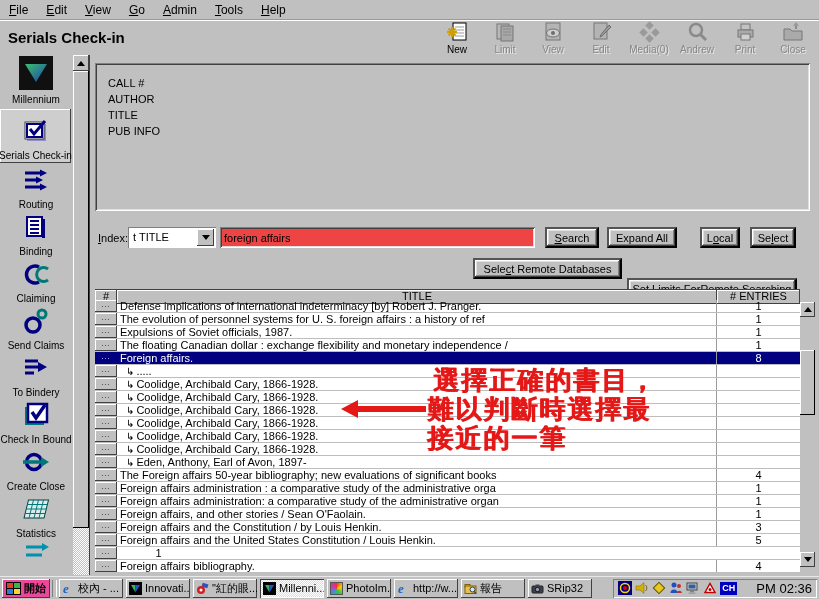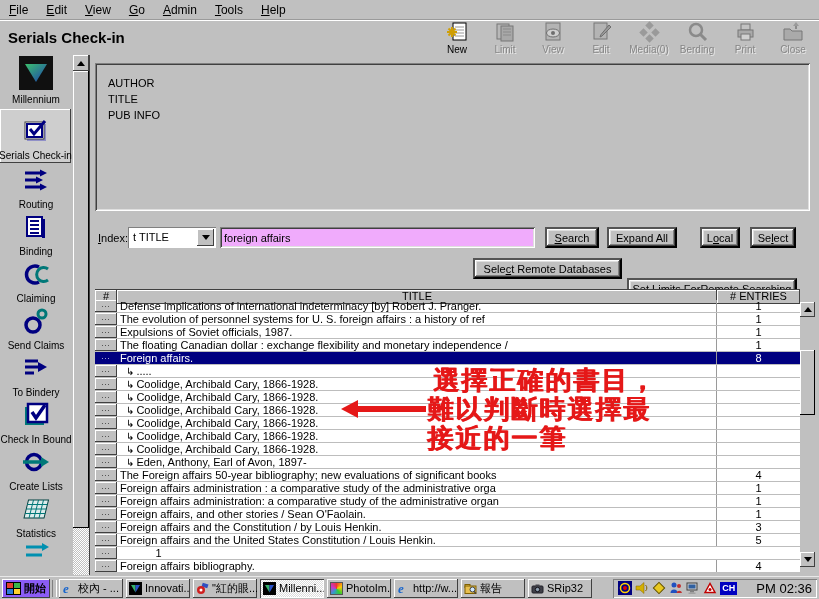--- a/index.html
+++ b/index.html
@@ -47,21 +47,21 @@
   
   .main{position:absolute;left:90px;top:55px;width:729px;height:520px;}
   .record-panel{position:absolute;left:5px;top:8px;width:715px;height:148px;background:#c0c0c0;padding:12px 0 0 13px;}
   .rec-label{font-size:11px;line-height:16px;}
 
   .search-row{position:absolute;left:0;top:172px;width:729px;height:22px;}
   .index-label{position:absolute;left:8px;top:5px;font-size:11px;}
   .combo{position:absolute;left:38px;top:0;width:88px;height:21px;background:#fff;}
   .combo-text{position:absolute;left:5px;top:4px;font-size:11px;}
   .combo-btn{position:absolute;right:2px;top:2px;width:17px;height:17px;background:#c0c0c0;display:flex;align-items:center;justify-content:center;}
-  .query{position:absolute;left:130px;top:0;width:315px;height:21px;background:#f0abfc;border:none;outline:none;
+  .query{position:absolute;left:130px;top:0;width:315px;height:21px;background:#ef4444;border:none;outline:none;
          font-family:"Liberation Sans",sans-serif;font-size:11px;padding:0 4px;}
   .btn{position:absolute;top:0;height:21px;background:#c0c0c0;font-size:11px;display:flex;align-items:center;justify-content:center;white-space:nowrap;}
   .btn-search{left:455px;width:54px;} .btn-expand-all{left:517px;width:70px;}
   .btn-local{left:610px;width:40px;} .btn-select{left:660px;width:46px;}
   .remote-row{position:absolute;left:0;top:203px;width:729px;height:22px;}
   .btn-select-remote-databases{left:383px;width:149px;}
   .btn-set-limits-remote{left:537px;width:170px;margin-top:20px;}
 
   
   .results{position:absolute;left:5px;top:234px;width:705px;height:283px;background:#fff;overflow:hidden;border-top:1px solid #404040;}
@@ -89,21 +89,21 @@
   .ann-line{position:absolute;font-size:26px;line-height:28px;font-weight:bold;letter-spacing:2px;white-space:nowrap;
             text-shadow:1px 0 0 currentColor;}
   .ann1{left:433px;top:366px;} .ann2{left:427px;top:395px;} .ann3{left:427px;top:424px;}
   .arrow-head{position:absolute;left:341px;top:400px;width:0;height:0;
               border-top:9px solid transparent;border-bottom:9px solid transparent;border-right:17px solid currentColor;}
   .arrow-bar{position:absolute;left:356px;top:406px;width:70px;height:6px;background:currentColor;}
 
   
   .taskbar{position:absolute;left:0;top:576px;width:819px;height:23px;background:#c0c0c0;border-top:1px solid #e8e8e8;
            display:flex;align-items:center;padding:0 2px;}
-  .start-btn{height:19px;display:flex;align-items:center;gap:3px;padding:0 4px;background:#8b5cf6;font-size:11px;font-weight:bold;}
+  .start-btn{height:19px;display:flex;align-items:center;gap:3px;padding:0 4px;background:#ec4899;font-size:11px;font-weight:bold;}
   .task-divider{width:5px;height:17px;margin:0 2px;border-left:1px solid #808080;border-right:1px solid #fff;}
   .tasks{display:flex;gap:3px;}
   .task{width:64px;height:19px;display:flex;align-items:center;gap:3px;padding:0 3px;background:#c0c0c0;
         font-size:11px;white-space:nowrap;overflow:hidden;}
   .task.active{background:repeating-conic-gradient(#fff 0% 25%, #dcdcdc 0% 50%);background-size:2px 2px;
         box-shadow:inset 1px 1px 0 #404040, inset -1px -1px 0 #fff;}
   .task .ticon{flex:0 0 auto;display:flex;}
   .tray{margin-left:auto;height:19px;display:flex;align-items:center;gap:3px;padding:0 5px;}
   .tray-ico{display:flex;}
   .ch-badge{background:#0000c0;color:#fff;font-size:9px;font-weight:bold;padding:1px 2px;line-height:11px;}
@@ -197,21 +197,21 @@
           </span>
           <span class="tlabel">Media(0)</span>
         </div>
         <div class="tool disabled">
           <span class="icon ">
             <svg width="24" height="24">
               <circle cx="11" cy="10" r="6" fill="none" stroke="#8a8a8a" stroke-width="2.5"></circle>
               <line x1="15.5" y1="14.5" x2="21" y2="20" stroke="#8a8a8a" stroke-width="3"></line>
             </svg>
           </span>
-          <span class="tlabel">Berding</span>
+          <span class="tlabel">Andrew</span>
         </div>
         <div class="tool disabled">
           <span class="icon ">
             <svg width="24" height="24">
               <rect x="8" y="4" width="9" height="6" fill="#c2c2c2" stroke="#777"></rect>
               <rect x="5" y="10" width="15" height="7" fill="#aaa" stroke="#777"></rect>
               <rect x="8" y="14" width="9" height="6" fill="#d0d0d0" stroke="#777"></rect>
             </svg>
           </span>
           <span class="tlabel">Print</span>
@@ -313,21 +313,21 @@
               <polyline points="11,12 15,18 24,5" stroke="#000080" stroke-width="3.5" fill="none"></polyline>
             </svg></span>
           <span class="slabel">Check In Bound</span>
         </div>
         <div class="side-item">
           <span class="icon "><svg width="30" height="30">
               <circle cx="13" cy="15" r="7.5" fill="none" stroke="#000080" stroke-width="3.5"></circle>
               <line x1="2" y1="15" x2="20" y2="15" stroke="#007878" stroke-width="3.5"></line>
               <polygon points="20,10 28,15 20,20" fill="#007878"></polygon>
             </svg></span>
-          <span class="slabel">Create Lists</span>
+          <span class="slabel">Create Close</span>
         </div>
         <div class="side-item">
           <span class="icon "><svg width="30" height="30">
               <g transform="skewX(-14) translate(7 0)">
                 <rect x="2" y="6" width="20" height="18" fill="#dcecec" stroke="#004040"></rect>
                 <g stroke="#007878">
                   <line x1="2" y1="10.5" x2="22" y2="10.5"></line>
                   <line x1="2" y1="15" x2="22" y2="15"></line>
                   <line x1="2" y1="19.5" x2="22" y2="19.5"></line>
                   <line x1="7" y1="6" x2="7" y2="24"></line>
@@ -352,20 +352,21 @@
       <div class="sb-btn r2">
           <span class="tri-up"></span>
         </div>
       <div class="side-thumb"></div>
       <div class="side-track checker"></div>
     </div>
   </div>
 
   <div class="main">
     <div class="record-panel s1">
+        <div class="rec-label">CALL #</div>
         <div class="rec-label">AUTHOR</div>
         <div class="rec-label">TITLE</div>
         <div class="rec-label">PUB INFO</div>
       </div>
 
     <div class="search-row">
       <span class="index-label"><u>I</u>ndex:</span>
       <div class="combo s2">
         <span class="combo-text">t TITLE</span>
         <span class="combo-btn r2">

